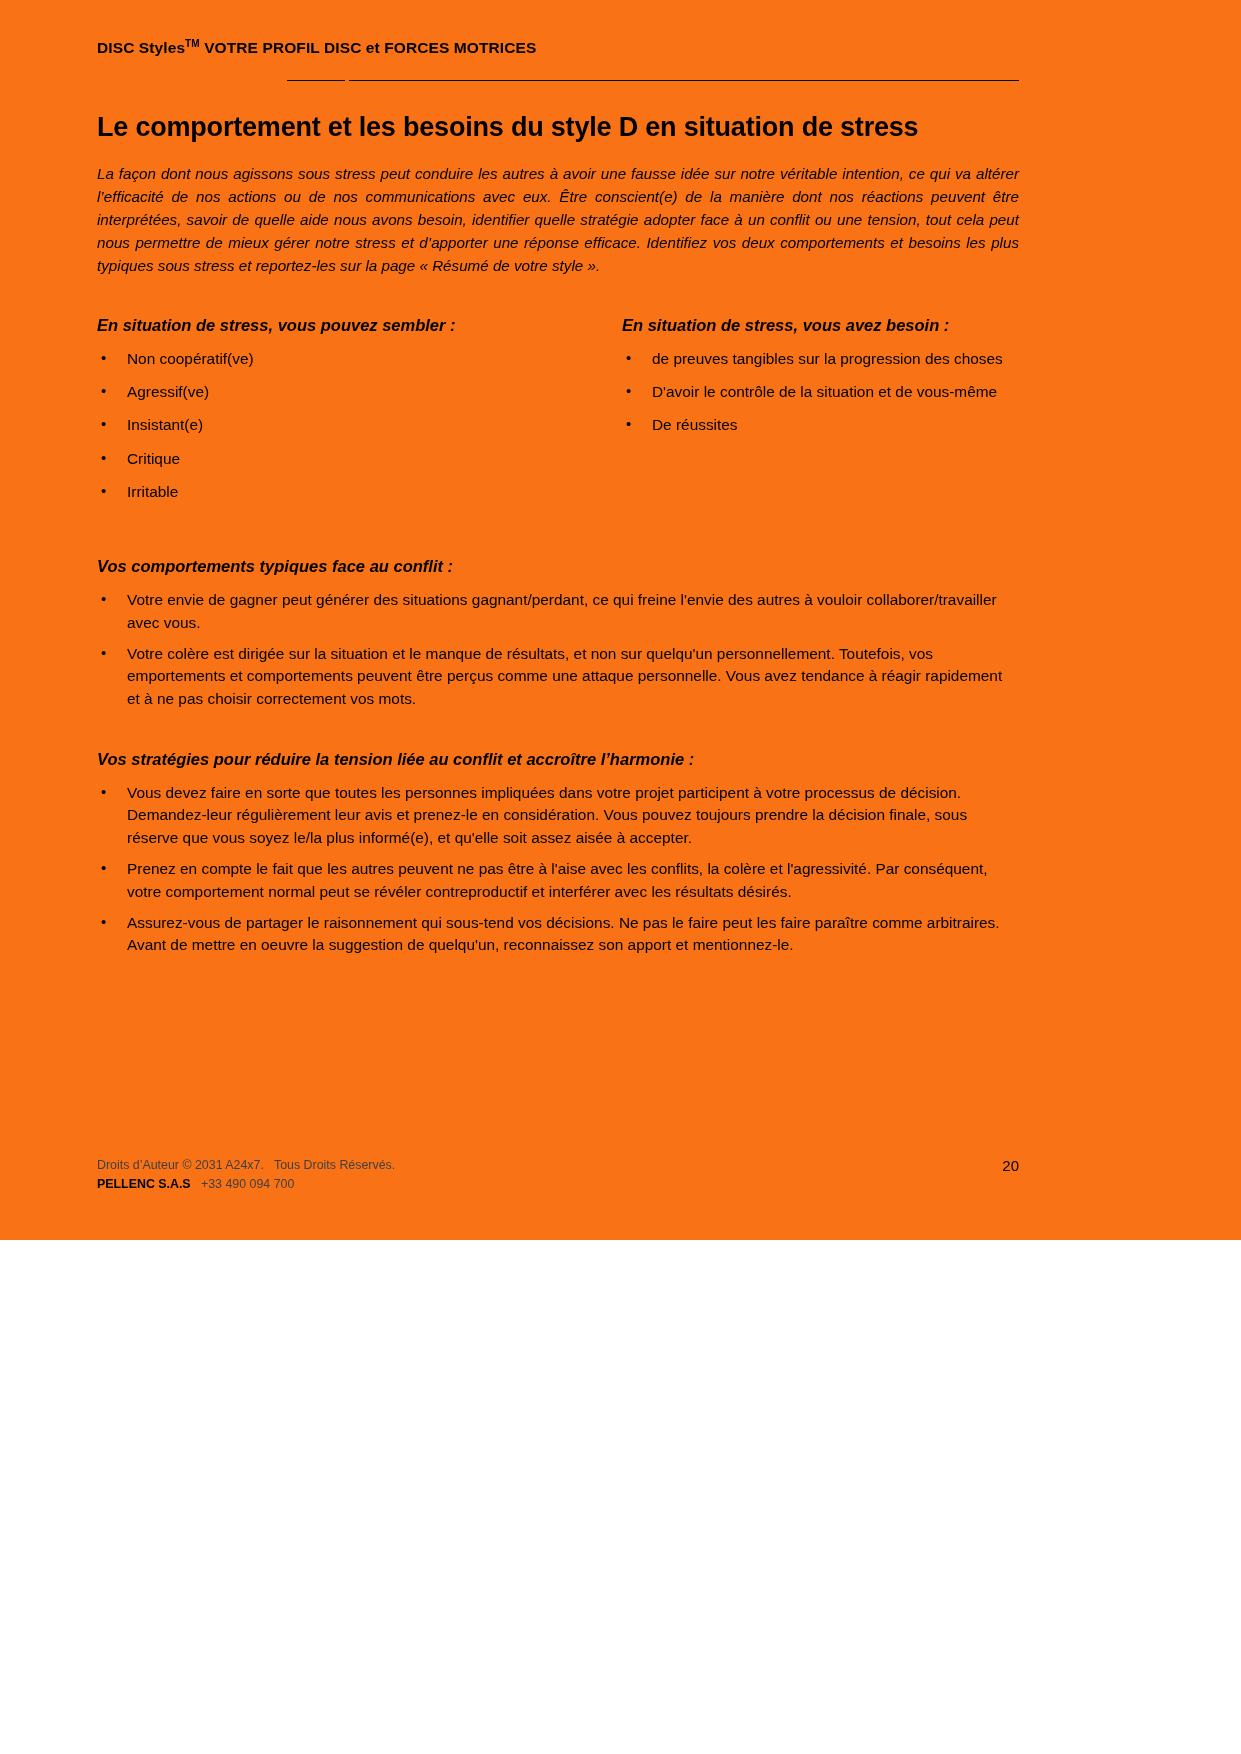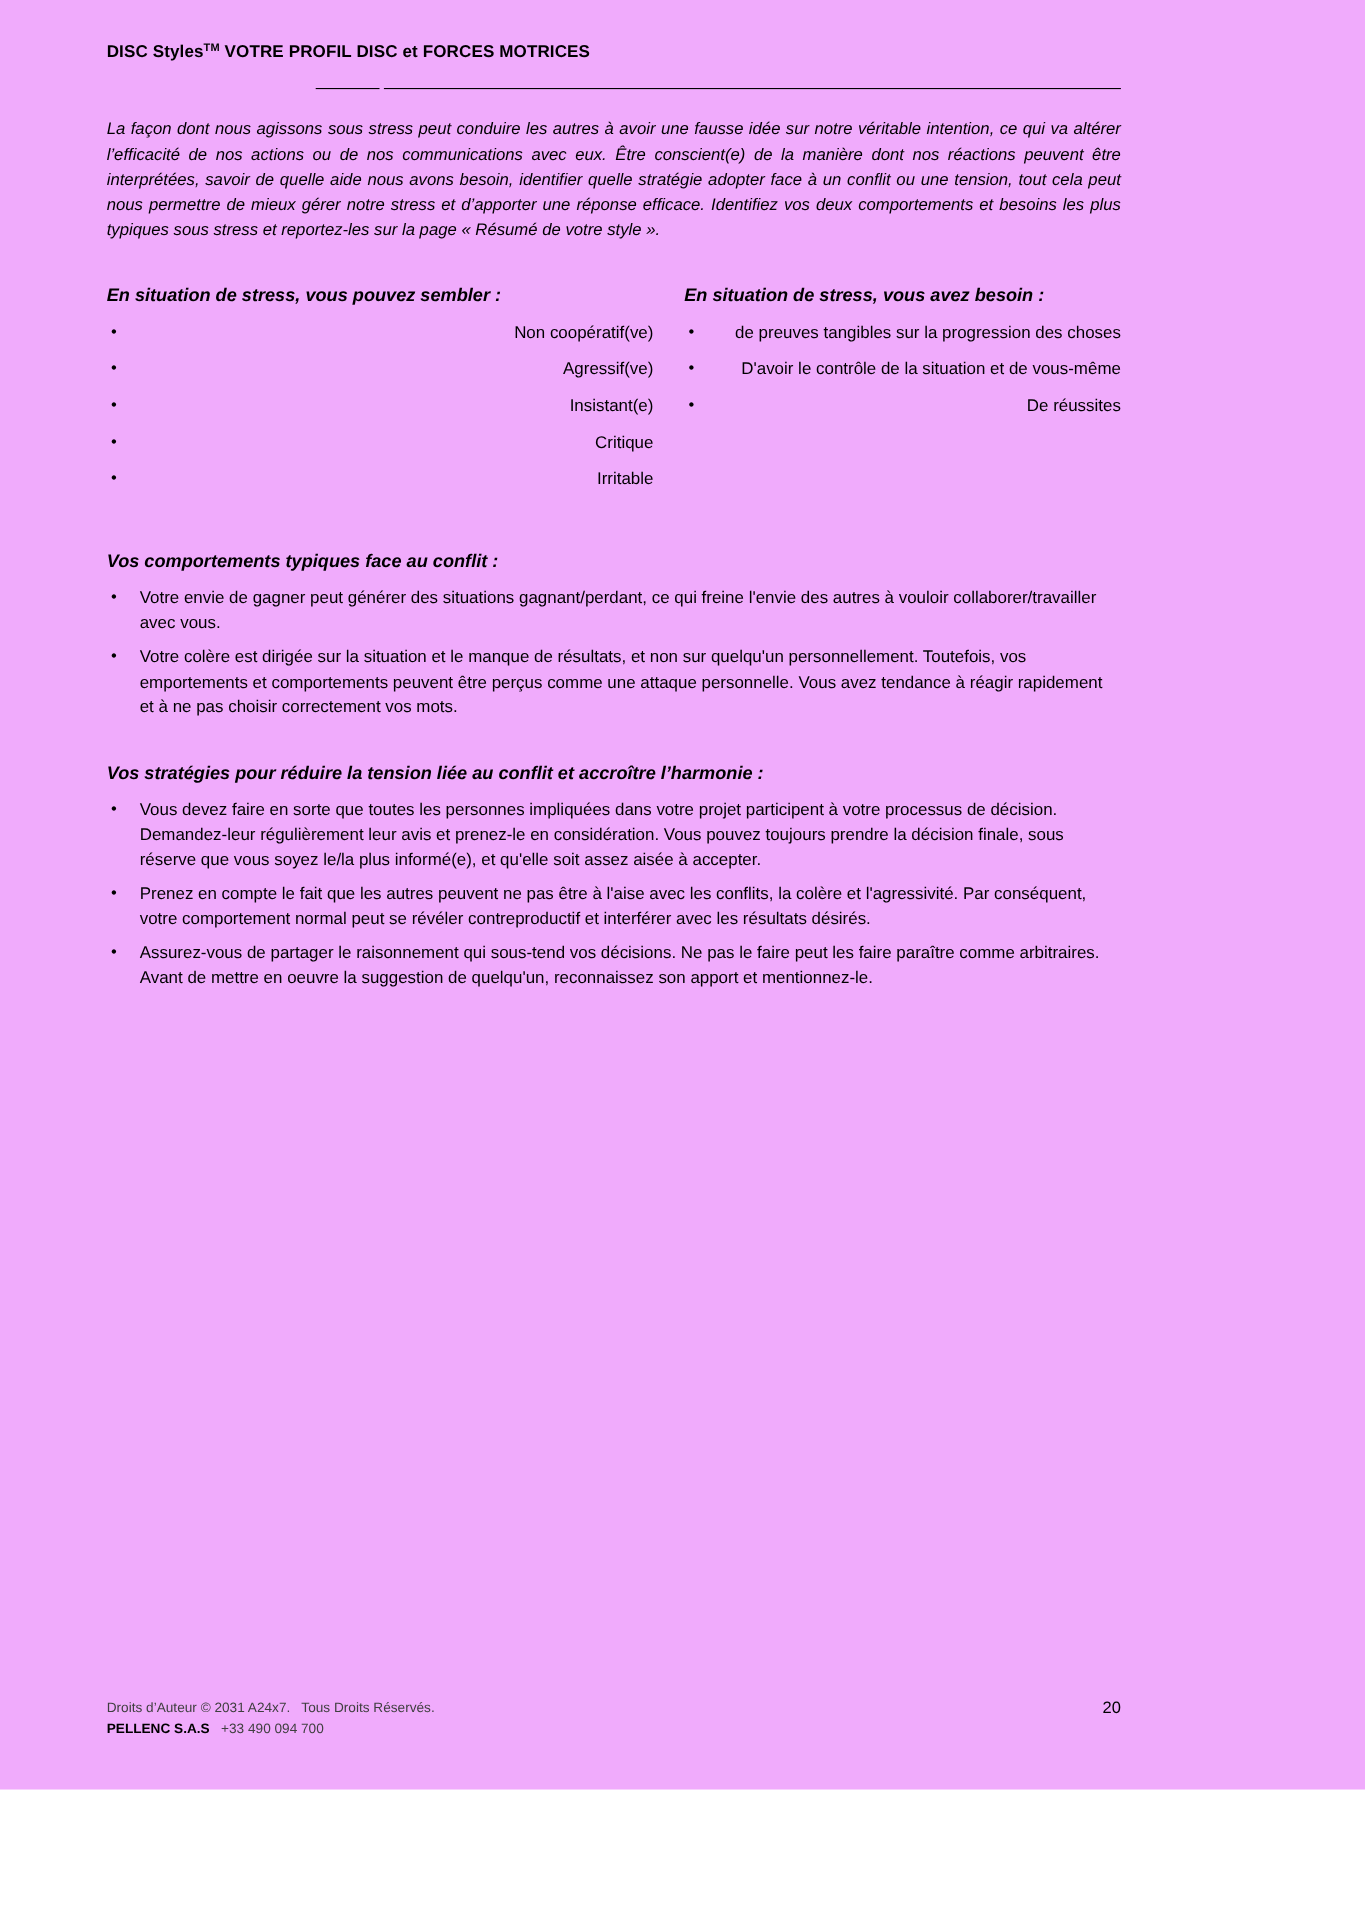--- a/index.html
+++ b/index.html
@@ -7,22 +7,22 @@
     padding: 0;
     background: #ffffff;
   }
   body {
     font-family: "Liberation Sans", sans-serif;
     color: #000000;
   }
   .page {
     position: relative;
     width: 1241px;
-    height: 1627px;
-    background: #f0abfc;
+    height: 1240px;
+    background: #f97316;
     box-sizing: border-box;
     overflow: hidden;
   }
   .content {
     position: absolute;
     left: 97px;
     top: 0;
     width: 922px;
   }
 
@@ -96,21 +96,20 @@
     font-style: italic;
     font-weight: bold;
     margin: 0 0 12px 0;
     line-height: 1.25;
   }
 
   ul.bul {
     list-style: none;
     margin: 0;
     padding: 0;
-    text-align: right;
   }
   ul.bul > li {
     position: relative;
     padding-left: 30px;
     font-size: 15.4px;
     line-height: 1.45;
     margin-bottom: 11px;
   }
   ul.bul > li::before {
     content: "\2022";
@@ -177,20 +176,21 @@
 <div class="page">
   <div class="content">
 
     <div class="doc-header"><span>DISC Styles</span><sup>TM</sup><span> VOTRE PROFIL DISC et FORCES MOTRICES</span></div>
 
     <div class="header-rules">
       <div class="rule-short"></div>
       <div class="rule-long"></div>
     </div>
 
+    <h1 class="page-title">Le comportement et les besoins du style D en situation de stress</h1>
 
     <p class="intro">La façon dont nous agissons sous stress peut conduire les autres à avoir une fausse idée sur notre véritable intention, ce qui va altérer l’efficacité de nos actions ou de nos communications avec eux. Être conscient(e) de la manière dont nos réactions peuvent être interprétées, savoir de quelle aide nous avons besoin, identifier quelle stratégie adopter face à un conflit ou une tension, tout cela peut nous permettre de mieux gérer notre stress et d’apporter une réponse efficace. Identifiez vos deux comportements et besoins les plus typiques sous stress et reportez-les sur la page « Résumé de votre style ».</p>
 
     <div class="two-col">
 
       <div class="col-left">
         <h2 class="sub-head">En situation de stress, vous pouvez sembler :</h2>
         <ul class="bul">
           <li>Non coopératif(ve)</li>
           <li>Agressif(ve)</li>

